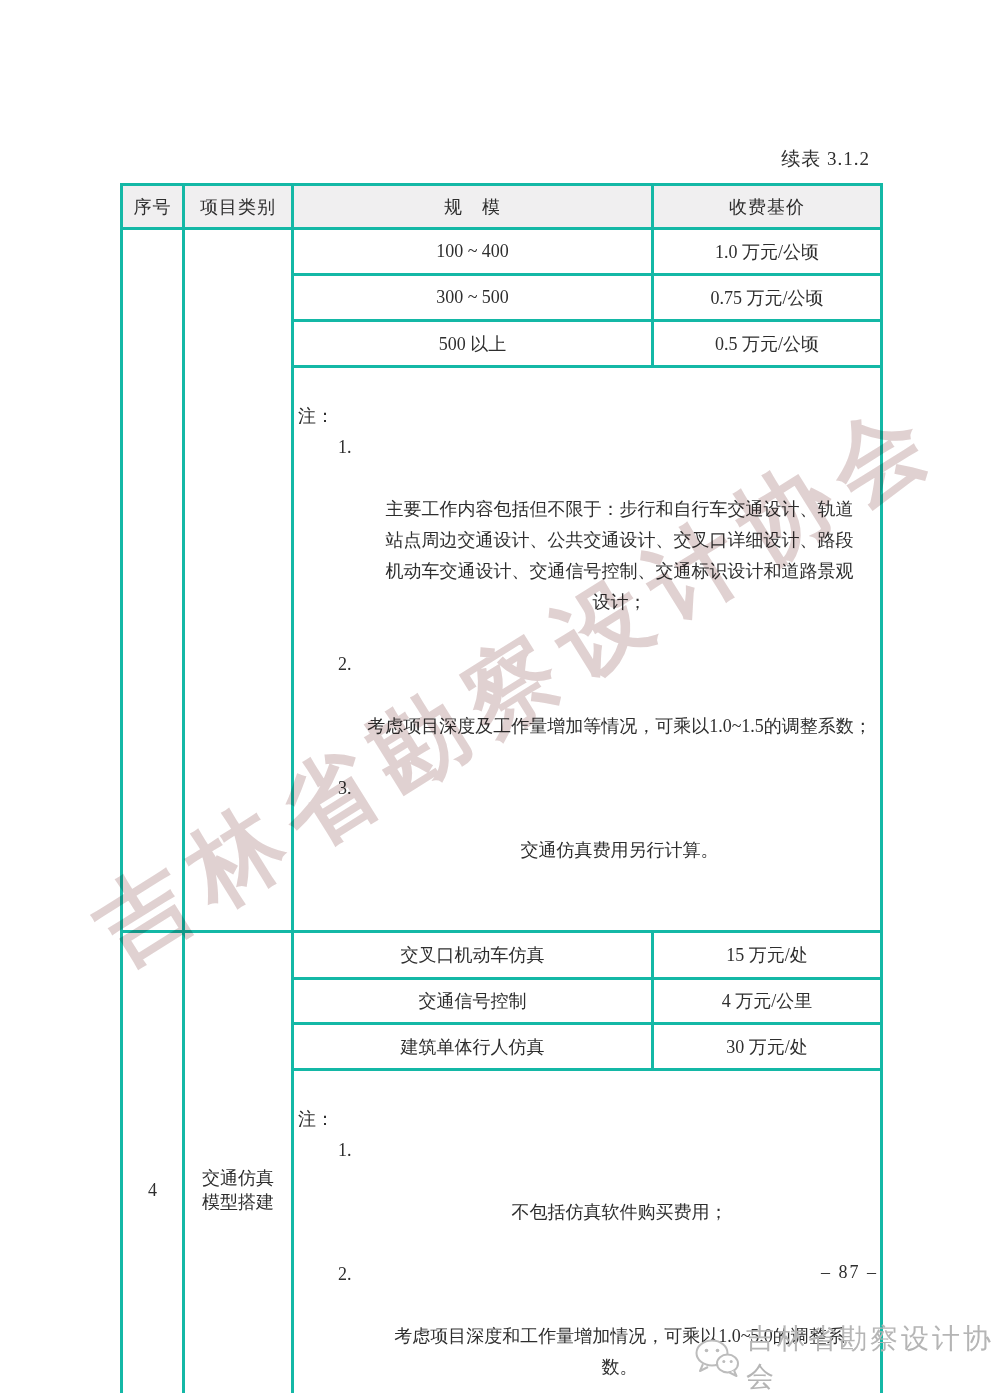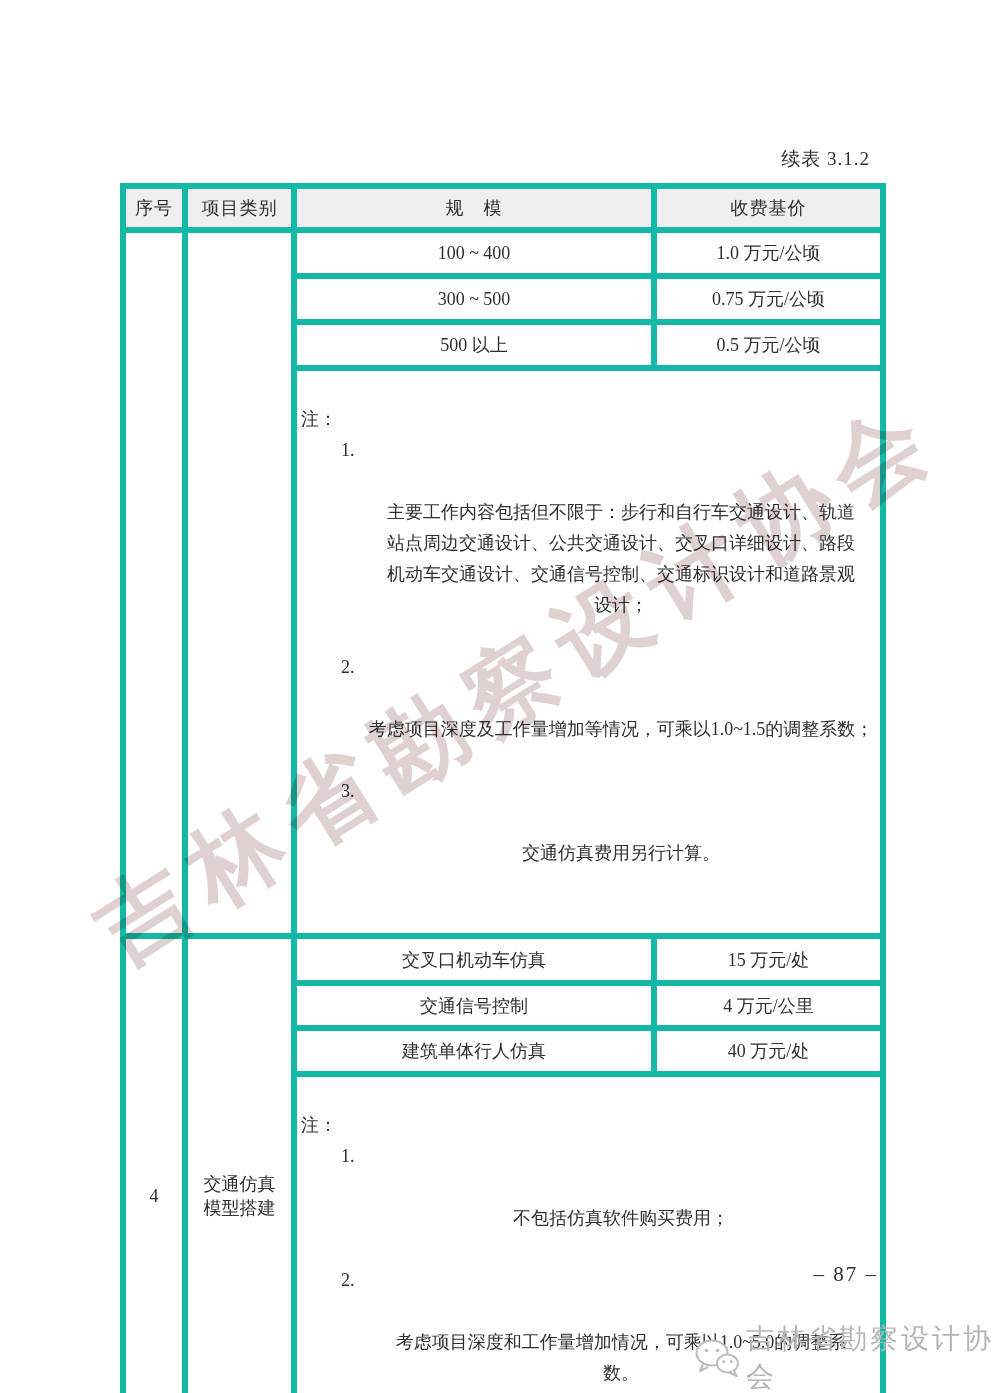--- a/index.html
+++ b/index.html
@@ -18,21 +18,21 @@
     text-align:right;font-size:19px;letter-spacing:1px;
     padding-right:8px;box-sizing:border-box;
   }
 
   table.fee{
     position:absolute;top:183px;left:120px;width:760px;
     border-collapse:collapse;table-layout:fixed;
     border-top:2px solid #3f3f3f;border-bottom:2px solid #3f3f3f;
   }
   table.fee td{
-    border:6px solid #14b8a6;
+    border:3px solid #14b8a6;
     text-align:center;vertical-align:middle;
     font-size:18px;
     padding:2px 4px;
     white-space:pre-line;
     box-sizing:border-box;
   }
   td.hdr{
     background:#f0eff0;
     height:44px;
     font-size:18px;
@@ -63,21 +63,21 @@
     font-weight:600;
     color:rgba(193,163,163,0.50);
     mix-blend-mode:multiply;
     pointer-events:none;
     white-space:nowrap;
     z-index:5;
   }
 
   .pagenum{
     position:absolute;top:1262px;left:120px;width:758px;
-    text-align:right;font-size:21px;letter-spacing:2px;
+    text-align:right;font-size:18px;letter-spacing:2px;
     box-sizing:border-box;
     font-family:Liberation Serif, serif;
   }
 
   .footer{
     position:absolute;top:1320px;left:694px;
     display:flex;align-items:center;gap:6px;
     color:#b5b5b5;
   }
   .footer-text{
@@ -153,21 +153,21 @@
 模型搭建</td>
       <td style="height:47px">交叉口机动车仿真</td>
       <td>15 万元/处</td>
     </tr>
     <tr>
       <td style="height:45px">交通信号控制</td>
       <td>4 万元/公里</td>
     </tr>
     <tr>
       <td style="height:46px">建筑单体行人仿真</td>
-      <td>40 万元/处</td>
+      <td>30 万元/处</td>
     </tr>
     <tr>
       <td colspan="2" class="notecell" style="height:137px">
         <div class="note">
           <span class="note-prefix">注：</span>
           <div class="note-items">
             <div class="note-item">
               <span class="note-num">1.</span>
               <span class="note-text">不包括仿真软件购买费用；</span>
             </div>

